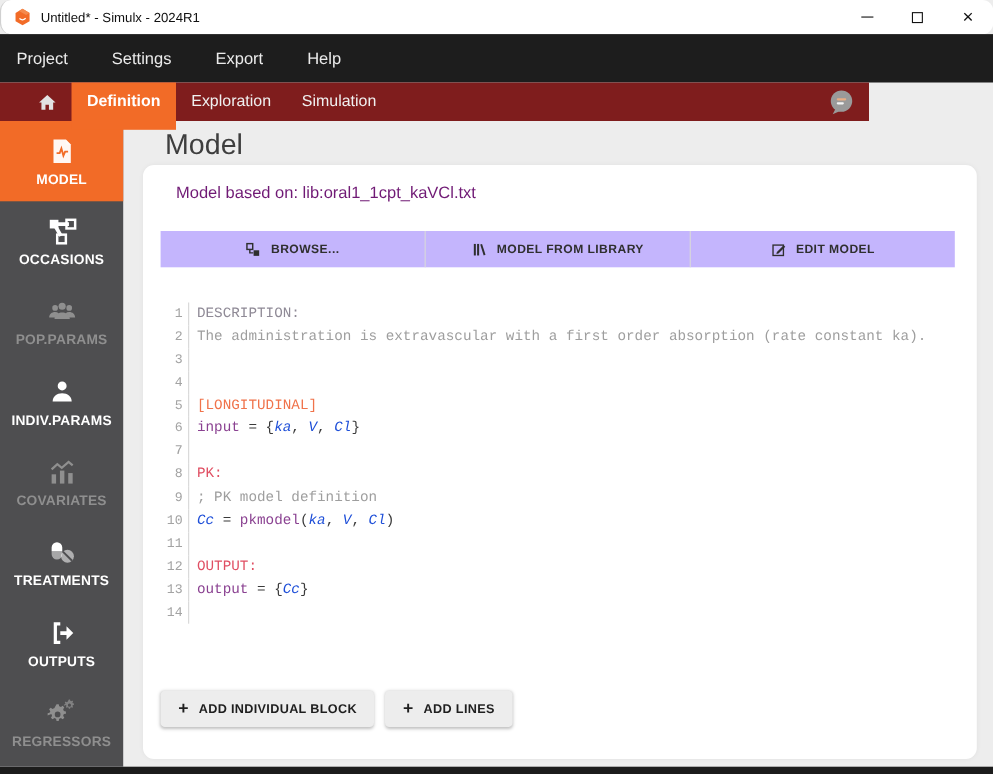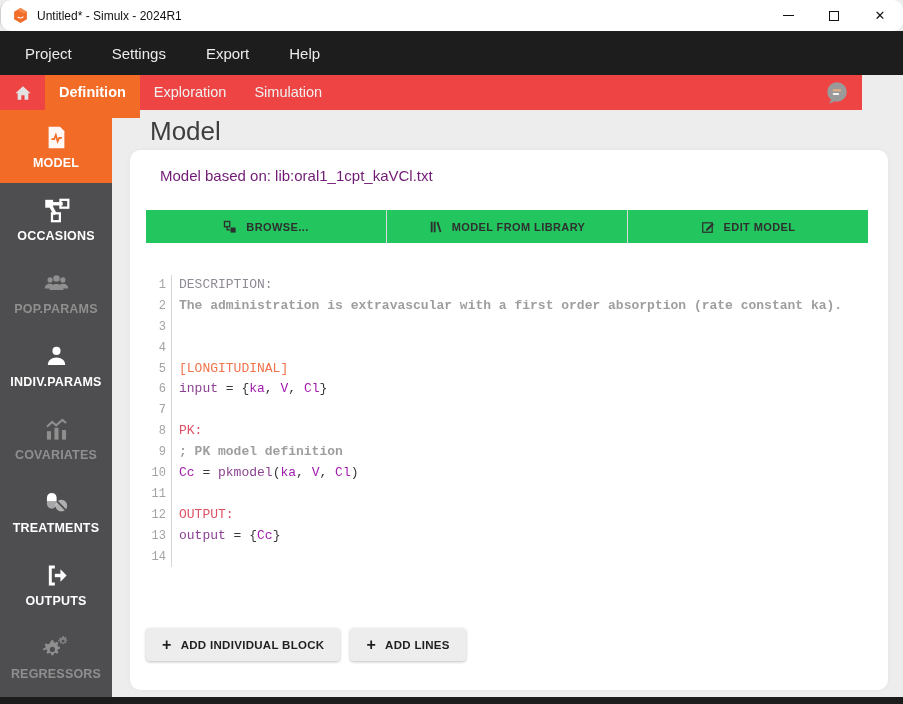--- a/index.html
+++ b/index.html
@@ -21,27 +21,27 @@
   .win-title { font-size:12px; color:#111; margin-left:8px; }
   .win-controls { position:absolute; right:0; top:0; height:31px; display:flex; }
   .win-btn { width:46px; height:31px; display:flex; align-items:center; justify-content:center; color:#111; }
   .glyph-min { width:11px; height:0; border-top:1.4px solid #111; display:block; }
   .glyph-max { width:10px; height:10px; border:1.2px solid #111; display:block; }
   .glyph-close { font-size:13px; line-height:13px; }
   
   .menubar {
     position:absolute; left:0; top:31px; width:903px; height:44px;
     background:#1d1d1d; display:flex; align-items:center; gap:40px;
-    padding-left:25px;
+    padding-left:15px;
   }
   .menu-item { color:#ebebeb; font-size:15px; cursor:default; }
   
   .tabbar {
-    position:absolute; left:0; top:75px; width:862px; height:35px;
-    background:#ef4444; display:flex; align-items:flex-start; z-index:6;
+    position:absolute; left:0; top:75px; width:790px; height:35px;
+    background:#7f1d1d; display:flex; align-items:flex-start; z-index:6;padding-left:20px;
   }
   .home-btn { width:45px; height:35px; display:flex; align-items:center; justify-content:center; }
   .home-btn svg { width:20px; height:20px; fill:#e2e2e2; }
   .tab {
     height:35px; line-height:35px; padding:0 14px; font-size:14.5px;
     color:#f0f0f0; cursor:default;
   }
   .tab.active {
     background: var(--accent, #f26b27);
     color:#fff; font-weight:600; height:43px;
@@ -65,21 +65,21 @@
   .content { position:absolute; left:112px; top:110px; width:791px; height:587px; background:#ededed; }
   .page-title { position:absolute; left:38px; top:6px; font-size:26px; color:#3e3e3e; font-weight:400; }
   .card {
     position:absolute; left:18px; top:40px; width:758px; height:540px;
     background:#ffffff; border-radius:10px; box-shadow:0 0 5px rgba(0,0,0,.05);
   }
   .based-on { position:absolute; left:30px; top:17px; font-size:15px; color:#701a75; }
   
   .toolbar {
     position:absolute; left:16px; top:60px; width:722px; height:33px;
-    display:flex; background:#22c55e;
+    display:flex; background:#c4b5fd;
   }
   .tb-btn {
     flex:1 1 0; display:flex; align-items:center; justify-content:center; gap:9px;
     font-size:11px; font-weight:700; letter-spacing:.4px; color:#2f2f2f; cursor:default;
   }
   .tb-btn + .tb-btn { border-left:1px solid #d9d9d9; }
   .tb-icon { width:14px; height:14px; display:block; }
   .tb-icon svg { width:14px; height:14px; display:block; }
   
   .editor { position:absolute; left:16px; top:125px; width:740px; }
@@ -87,26 +87,26 @@
   .ed-gutter {
     flex:0 0 26px; text-align:right; padding-right:5px; height:100%;
     font-family:"Liberation Mono", monospace; font-size:12px; color:#a3a3a3;
     border-right:1px solid #d6d6d6; line-height:20.9px;
   }
   .ed-code {
     padding-left:7px; font-family:"Liberation Mono", monospace; font-size:13px;
     white-space:pre; line-height:20.9px;
   }
   .c-plain     { color:#3a3a3a; }
-  .c-comment   { color:#9e9e9e;font-weight:bold; }
+  .c-comment   { color:#9e9e9e; }
   .c-sec-muted { color:#8f8a96; }
   .c-sec-orange{ color:#f0734b; }
   .c-sec-red   { color:#e04f63;text-align:center; }
   .c-keyword   { color:#8a4191; }
-  .c-ident     { color:#a21caf; }
+  .c-ident     { color:#1d4ed8;font-style:italic; }
   
   .actions { position:absolute; left:16px; top:478px; display:flex; gap:10px; }
   .action-btn {
     height:33px; padding:0 16px; background:#ededed; border:none; border-radius:4px;
     box-shadow:0 1px 3px rgba(0,0,0,.25); display:flex; align-items:center; gap:9px;
     font-family:"Liberation Sans", sans-serif;
     font-size:11.5px; font-weight:700; letter-spacing:.3px; color:#1f1f1f; cursor:default;
   }
   .plus-icon { font-size:16px; font-weight:700; line-height:16px; }
   .bottom-edge { position:absolute; left:0; bottom:0; width:903px; height:7px; background:#1c1c1c; }

